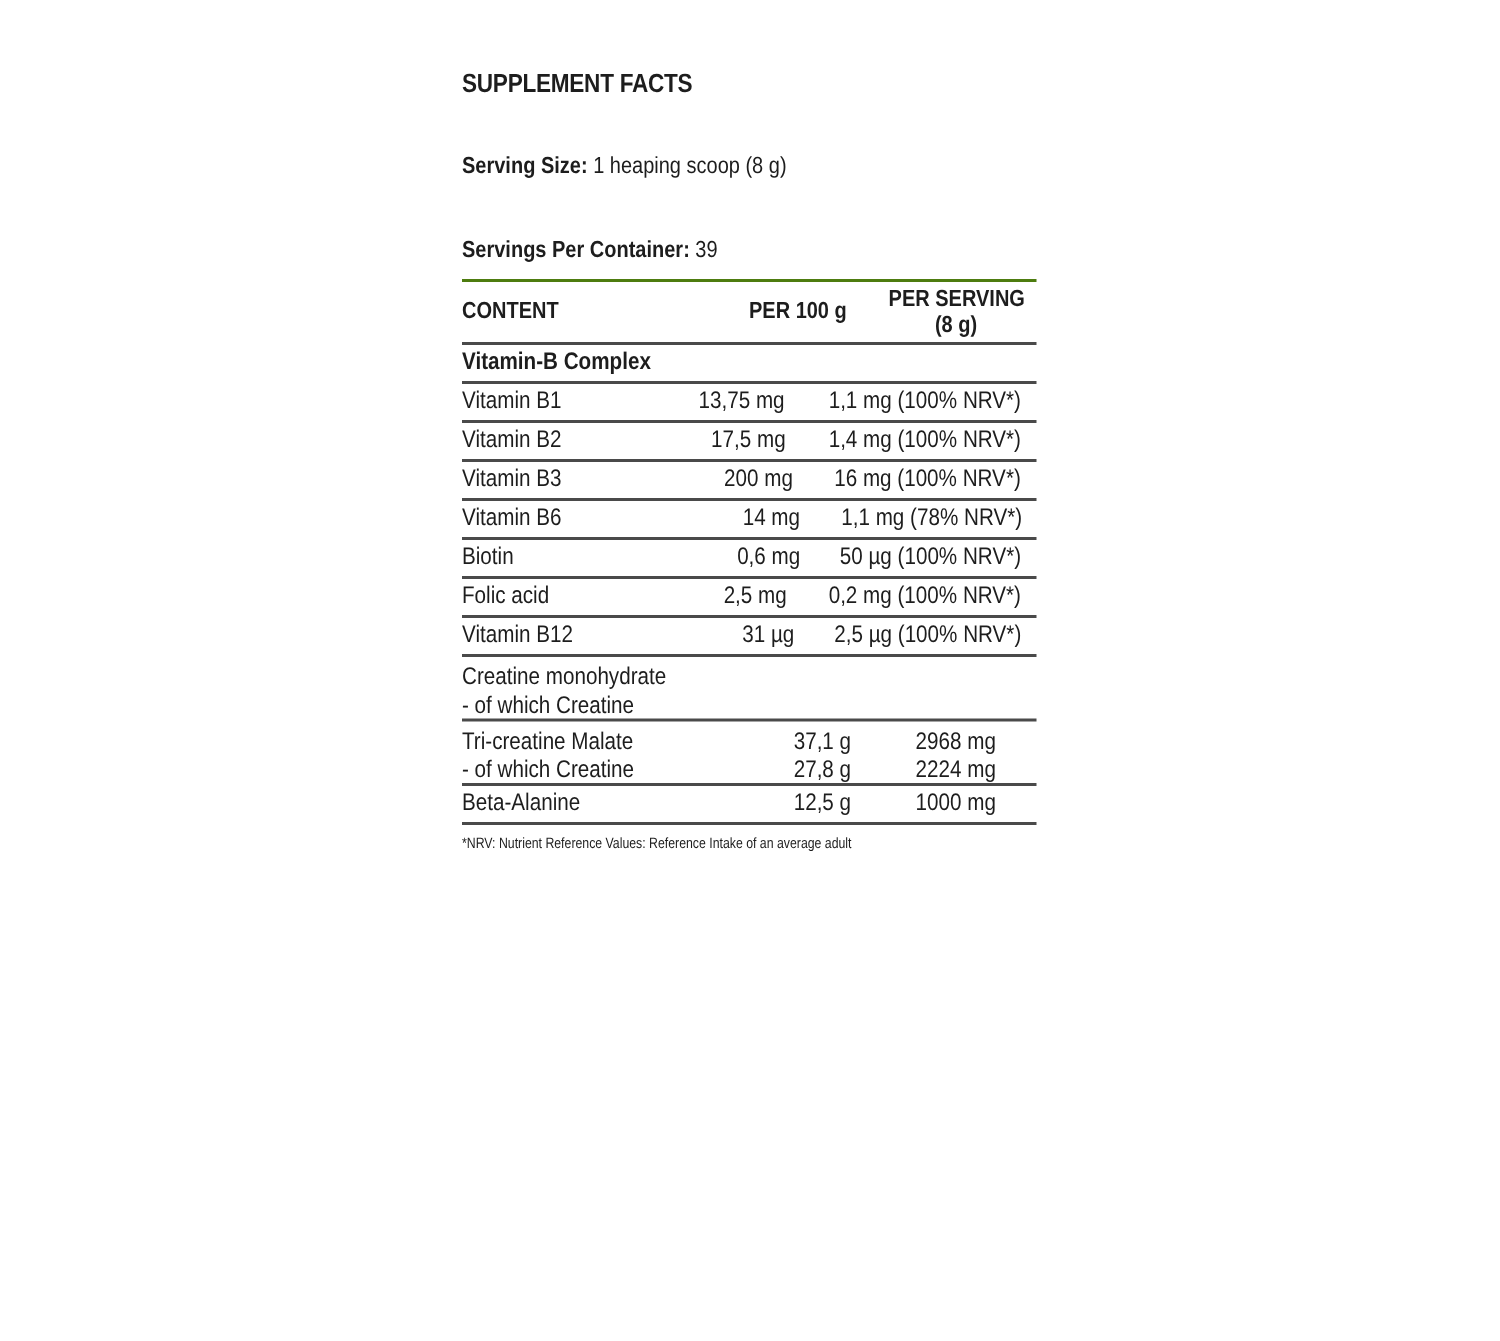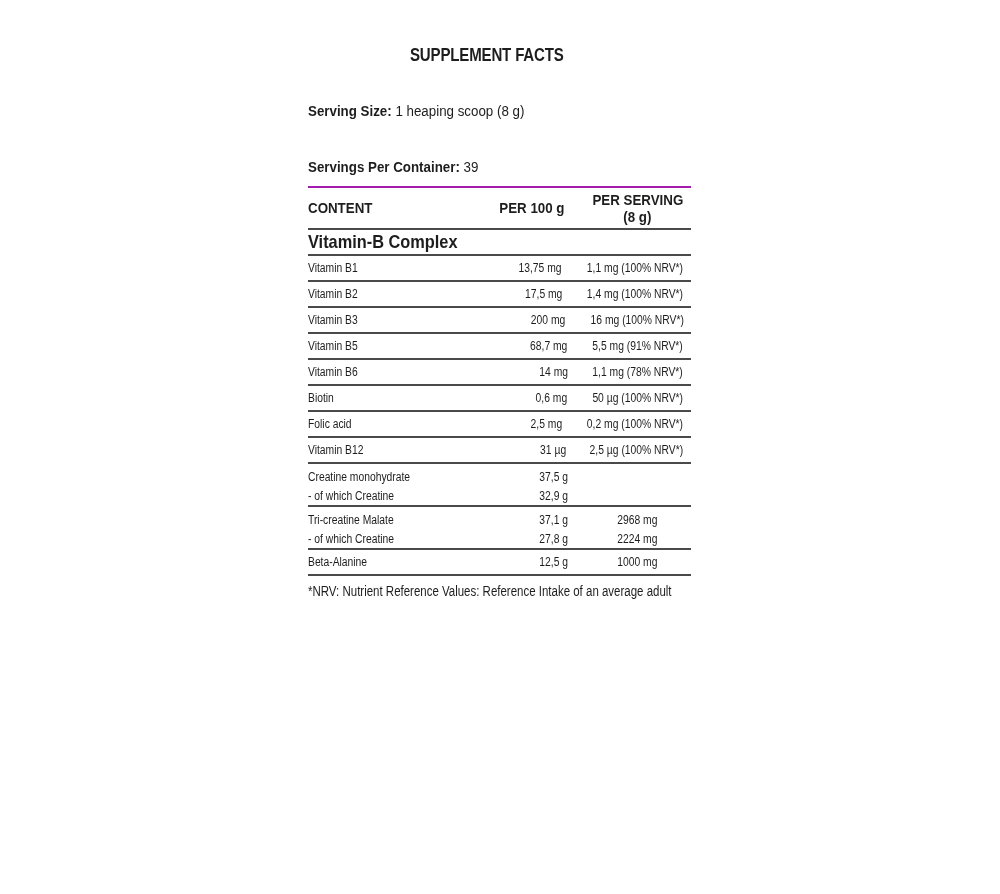--- a/index.html
+++ b/index.html
@@ -23,64 +23,63 @@
     transform: scaleX(0.86);
     transform-origin: 0 50%;
     white-space: nowrap;
   }
   .cond.center { transform-origin: 50% 50%; }
   .title {
     font-weight: bold;
     font-size: 17.5px;
     line-height: 20px;
     letter-spacing: -0.2px;
-    text-align: center;
   }
   .meta {
     font-size: 15.5px;
     line-height: 19.5px;
     margin-top: 36px;
   }
   .meta b { font-weight: bold; }
   .thead {
     margin-top: 10px;
     display: flex;
     align-items: center;
     height: 44px;
     box-sizing: border-box;
-    border-top: 2px solid #a21caf;
+    border-top: 2px solid #4d7c0f;
     border-bottom: 2px solid #4a4a4a;
     font-weight: bold;
     font-size: 15.5px;
   }
   .c-name  { width: 150px; text-align: left; }
   .c-100   { width: 112px; text-align: right; }
   .c-serv  { flex: 1; text-align: center; padding-left: 14px; box-sizing: border-box; }
   .hdr-two-line { line-height: 17px; }
   .row {
     display: flex;
     align-items: center;
     height: 26px;
     box-sizing: border-box;
     border-bottom: 2px solid #4a4a4a;
-    font-size: 12px;
+    font-size: 16px;
   }
   .row.section-row {
     font-weight: bold;
-    font-size: 19px;
+    font-size: 16px;
   }
   .row.tall {
     height: 43px;
     align-items: flex-start;
   }
   .row.tall .col { padding-top: 4px; }
   .line { height: 19px; line-height: 19px; }
   .footnote {
     margin-top: 7px;
-    font-size: 14px;
+    font-size: 10px;
     text-decoration: underline;
   }
   .footnote .cond { transform: scaleX(0.82); }
 </style>
 </head>
 <body>
 
 <div class="panel">
 
   <div class="title">
@@ -140,31 +139,20 @@
           </div>
           <div class="c-100 col">
             <div><span class="cond center">200 mg</span></div>
           </div>
           <div class="c-serv col">
             <div><span class="cond center">16 mg (100% NRV*)</span></div>
           </div>
         </div>
         <div class="row">
           <div class="c-name col">
-            <div><span class="cond">Vitamin B5</span></div>
-          </div>
-          <div class="c-100 col">
-            <div><span class="cond center">68,7 mg</span></div>
-          </div>
-          <div class="c-serv col">
-            <div><span class="cond center">5,5 mg (91% NRV*)</span></div>
-          </div>
-        </div>
-        <div class="row">
-          <div class="c-name col">
             <div><span class="cond">Vitamin B6</span></div>
           </div>
           <div class="c-100 col">
             <div><span class="cond center">14 mg</span></div>
           </div>
           <div class="c-serv col">
             <div><span class="cond center">1,1 mg (78% NRV*)</span></div>
           </div>
         </div>
         <div class="row">
@@ -198,24 +186,20 @@
           </div>
           <div class="c-serv col">
             <div><span class="cond center">2,5 µg (100% NRV*)</span></div>
           </div>
         </div>
         <div class="row tall">
           <div class="c-name col">
             <div class="line"><span class="cond">Creatine monohydrate</span></div>
             <div class="line"><span class="cond">- of which Creatine</span></div>
           </div>
-          <div class="c-100 col">
-            <div class="line"><span class="cond center">37,5 g</span></div>
-            <div class="line"><span class="cond center">32,9 g</span></div>
-          </div>
         </div>
         <div class="row tall">
           <div class="c-name col">
             <div class="line"><span class="cond">Tri-creatine Malate</span></div>
             <div class="line"><span class="cond">- of which Creatine</span></div>
           </div>
           <div class="c-100 col">
             <div class="line"><span class="cond center">37,1 g</span></div>
             <div class="line"><span class="cond center">27,8 g</span></div>
           </div>

